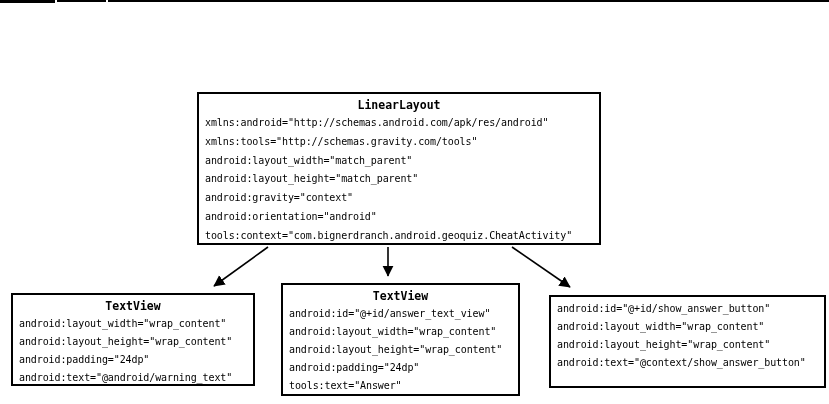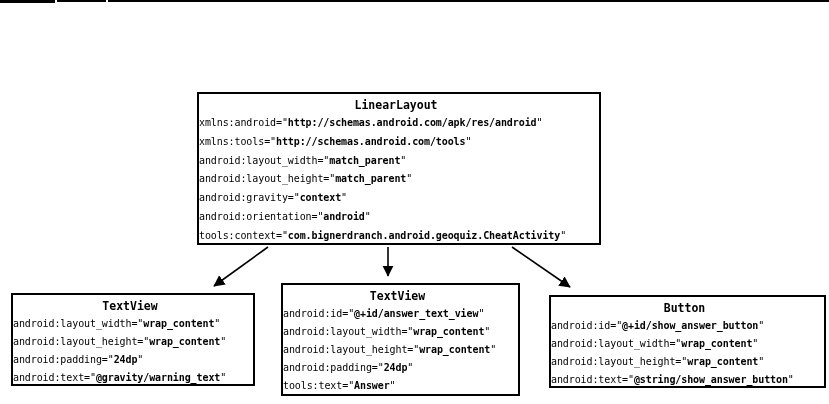--- a/index.html
+++ b/index.html
@@ -18,36 +18,36 @@
   .top-rule-thick { position: absolute; top: 0; left: 0; width: 55px; height: 3px; background: #000000; }
   .top-rule-gap { position: absolute; top: 0; width: 2px; height: 4px; background: #ffffff; }
   .gap1 { left: 55px; }
   .gap2 { left: 106px; }
 
   
   .box {
     position: absolute;
     background: #ffffff;
     border: 2px solid #000000;
-    padding: 3px 6px 4px 0;
+    padding: 3px 6px 4px 6px;
     white-space: nowrap;
   }
   .box-title {
     text-align: center;
     font-weight: bold;
     font-size: 11.5px;
     line-height: 17px;
     font-family: "DejaVu Sans Mono", monospace;
   }
   .attr-line {
     font-size: 10px;
     line-height: 18px;
     letter-spacing: -0.1px;
   }
-  .attr-line .val { font-weight: bold; }
+  .attr-line .val { font-weight: normal; }
 
   .box-root   { left: 197px; top:  92px; width: 404px; height: 153px; }
   .box-root .attr-line { line-height: 18.8px; }
   .box-child0 { left:  11px; top: 293px; width: 244px; height:  93px; }
   .box-child1 { left: 281px; top: 283px; width: 239px; height: 113px; }
   .box-child2 { left: 549px; top: 295px; width: 277px; height:  93px; }
 
   .arrows { position: absolute; left: 0; top: 0; width: 829px; height: 404px; pointer-events: none; }
 </style>
 </head>
@@ -57,57 +57,56 @@
 
   <div class="top-rule"></div>
   <div class="top-rule-thick"></div>
   <div class="top-rule-gap gap1"></div>
   <div class="top-rule-gap gap2"></div>
 
   <div class="box box-root">
     <div class="box-title">LinearLayout</div>
     <div class="attrs">
         <div class="attr-line"><span>xmlns:android="</span><span class="val">http://schemas.android.com/apk/res/android</span><span>"</span></div>
-        <div class="attr-line"><span>xmlns:tools="</span><span class="val">http://schemas.android.com/tools</span><span>"</span></div>
+        <div class="attr-line"><span>xmlns:tools="</span><span class="val">http://schemas.gravity.com/tools</span><span>"</span></div>
         <div class="attr-line"><span>android:layout_width="</span><span class="val">match_parent</span><span>"</span></div>
         <div class="attr-line"><span>android:layout_height="</span><span class="val">match_parent</span><span>"</span></div>
         <div class="attr-line"><span>android:gravity="</span><span class="val">context</span><span>"</span></div>
         <div class="attr-line"><span>android:orientation="</span><span class="val">android</span><span>"</span></div>
         <div class="attr-line"><span>tools:context="</span><span class="val">com.bignerdranch.android.geoquiz.CheatActivity</span><span>"</span></div>
       </div>
   </div>
 
   <div class="box box-child0">
     <div class="box-title">TextView</div>
     <div class="attrs">
         <div class="attr-line"><span>android:layout_width="</span><span class="val">wrap_content</span><span>"</span></div>
         <div class="attr-line"><span>android:layout_height="</span><span class="val">wrap_content</span><span>"</span></div>
         <div class="attr-line"><span>android:padding="</span><span class="val">24dp</span><span>"</span></div>
-        <div class="attr-line"><span>android:text="</span><span class="val">@gravity/warning_text</span><span>"</span></div>
+        <div class="attr-line"><span>android:text="</span><span class="val">@android/warning_text</span><span>"</span></div>
       </div>
   </div>
 
   <div class="box box-child1">
     <div class="box-title">TextView</div>
     <div class="attrs">
         <div class="attr-line"><span>android:id="</span><span class="val">@+id/answer_text_view</span><span>"</span></div>
         <div class="attr-line"><span>android:layout_width="</span><span class="val">wrap_content</span><span>"</span></div>
         <div class="attr-line"><span>android:layout_height="</span><span class="val">wrap_content</span><span>"</span></div>
         <div class="attr-line"><span>android:padding="</span><span class="val">24dp</span><span>"</span></div>
         <div class="attr-line"><span>tools:text="</span><span class="val">Answer</span><span>"</span></div>
       </div>
   </div>
 
   <div class="box box-child2">
-    <div class="box-title">Button</div>
     <div class="attrs">
         <div class="attr-line"><span>android:id="</span><span class="val">@+id/show_answer_button</span><span>"</span></div>
         <div class="attr-line"><span>android:layout_width="</span><span class="val">wrap_content</span><span>"</span></div>
         <div class="attr-line"><span>android:layout_height="</span><span class="val">wrap_content</span><span>"</span></div>
-        <div class="attr-line"><span>android:text="</span><span class="val">@string/show_answer_button</span><span>"</span></div>
+        <div class="attr-line"><span>android:text="</span><span class="val">@context/show_answer_button</span><span>"</span></div>
       </div>
   </div>
 
   <svg class="arrows" width="829" height="404" viewBox="0 0 829 404" xmlns="http://www.w3.org/2000/svg">
     <defs>
       <marker id="ah" markerWidth="9" markerHeight="9" refX="6.5" refY="3.5" orient="auto">
         <path d="M0,0 L7,3.5 L0,7 Z" fill="#000000"></path>
       </marker>
     </defs>
     <line x1="268" y1="247" x2="214" y2="286" stroke="#000000" stroke-width="1.6" marker-end="url(#ah)"></line>

